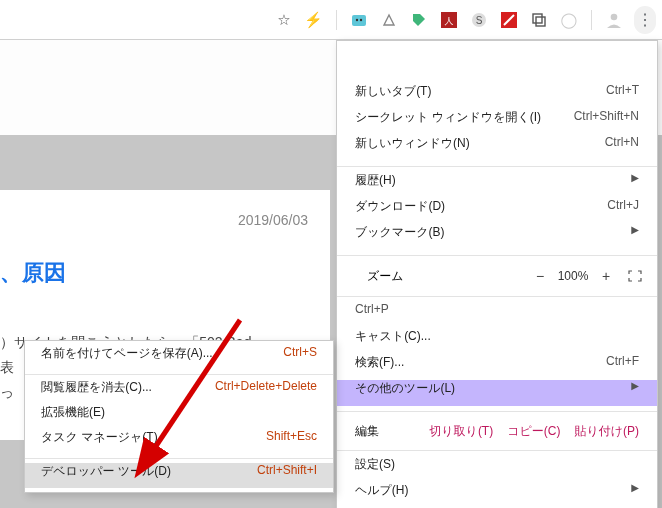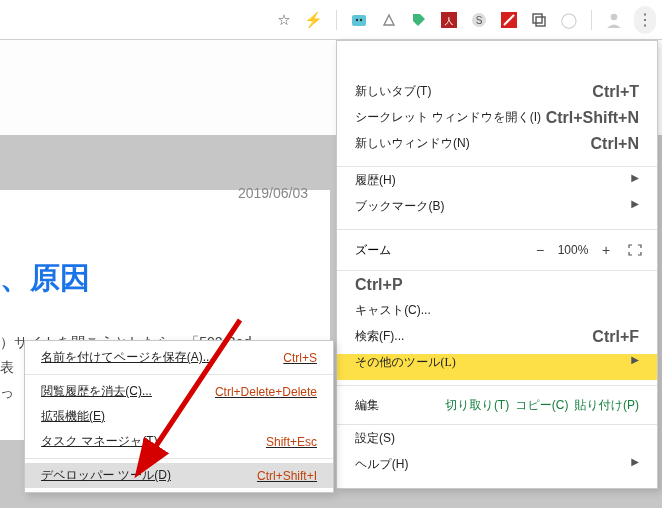--- a/index.html
+++ b/index.html
@@ -3,64 +3,64 @@
 <meta charset="utf-8">
 <style>
   * { box-sizing: border-box; margin: 0; padding: 0; }
   html, body { width: 662px; height: 508px; overflow: hidden; font-family: "Segoe UI", Meiryo, sans-serif; font-size: 12px; background: #fff; }
   
   .stage { position: relative; width: 662px; height: 508px; background: #e5e5e5; }
   
   
   .page-bg { position: absolute; left: 0; top: 0; right: 0; bottom: 0; background: #c6c6c6; }
   .page-top { position: absolute; left: 0; top: 40px; width: 100%; height: 95px; background: #fdfdfd; }
-  .page-date { position: absolute; top: 185px; left: 0; width: 320px; text-align: right; color: #888; font-size: 14px; background: transparent; padding-right: 12px; }
+  .page-date { position: absolute; top: 212px; left: 0; width: 320px; text-align: right; color: #888; font-size: 14px; background: transparent; padding-right: 12px; }
   .page-white { position: absolute; left: 0; top: 190px; width: 330px; height: 250px; background: #fff; }
-  .page-head { position: absolute; top: 258px; left: 0; color: #1a73e8; font-size: 30px; font-weight: 700; }
+  .page-head { position: absolute; top: 258px; left: 0; color: #1a73e8; font-size: 22px; font-weight: 700; }
   .page-body { position: absolute; top: 326px; left: 0; width: 330px; color: #444; font-size: 14px; line-height: 1.8; padding: 4px 8px 4px 0; }
   
   
   .toolbar { position: absolute; left: 0; top: 0; width: 662px; height: 40px; background: #fff; border-bottom: 1px solid #d0d0d0; display: flex; align-items: center; justify-content: flex-end; padding: 0 6px; gap: 10px; }
   .tb-icon { width: 20px; height: 20px; display: flex; align-items: center; justify-content: center; font-size: 15px; color: #555; }
   .tb-sep { width: 1px; height: 20px; background: #ddd; margin: 0 2px; }
   .tb-dots { width: 22px; height: 28px; border-radius: 14px; background: #f1f1f1; display: flex; align-items: center; justify-content: center; color: #5f6368; font-size: 16px; }
   
   
   .menu-main {
     position: absolute; top: 40px; right: 4px; width: 322px;
     background: #fff; border: 1px solid #c9c9c9; box-shadow: 3px 3px 8px rgba(0,0,0,0.15);
     padding: 6px 0;
   }
   .mrow { display: flex; align-items: flex-start; height: 26px; padding: 0 18px; color: #222; white-space: nowrap; }
   .mrow .lbl { flex: 1; }
-  .mrow .sc { color: #555; font-size: 16px; font-weight: bold; }
+  .mrow .sc { color: #555; font-size: 12px; }
   .mrow .arrow { color: #555; font-size: 10px; margin-left: 8px; }
-  .mrow.hover { background: #fde047; font-family: Liberation Serif, serif; }
+  .mrow.hover { background: #c4b5fd; }
   .msep { height: 1px; background: #e3e3e3; margin: 5px 0; }
   
-  .zoom-row { display: flex; align-items: center; height: 30px; padding: 0 12px 0 18px; }
+  .zoom-row { display: flex; align-items: center; height: 30px; padding: 0 12px 0 30px; }
   .zoom-row .lbl { flex: 1; }
   .zoom-btn { width: 22px; text-align: center; color: #444; font-size: 14px; }
   .zoom-val { width: 44px; text-align: center; color: #333; }
   .zoom-full { width: 20px; height: 16px; margin-left: 8px; display:flex; align-items:center; justify-content:center; }
   
-  .edit-row { display: flex; align-items: center; height: 28px; padding: 0 18px; gap: 6px; }
+  .edit-row { display: flex; align-items: center; height: 28px; padding: 0 18px; gap: 14px; }
   .edit-row .lbl0 { color: #222; }
-  .edit-row .ebtn { color: #15803d; }
+  .edit-row .ebtn { color: #be185d; }
   
   .search-pop { position: absolute; top: 50px; left: 346px; width: 28px; height: 24px; border: 1px solid #bbb; border-radius: 2px; background: #fff; display:flex; align-items:center; justify-content:center; color:#555; font-size:12px; }
   
   
   .menu-sub {
     position: absolute; top: 340px; left: 24px; width: 310px;
     background: #fff; border: 1px solid #c9c9c9; box-shadow: 3px 3px 8px rgba(0,0,0,0.15);
     padding: 4px 0;
     font-size: 12px;
   }
-  .srow { display: flex; align-items: center; height: 25px; padding: 0 16px; color: #222; text-decoration: underline; }
+  .srow { display: flex; height: 25px; padding: 0 16px; color: #222; }
   .srow .lbl { flex: 1; }
   .srow .sc { color: #c2410c; }
   .srow.hilite { background: #dedede; }
   .ssep { height: 1px; background: #e3e3e3; margin: 4px 0; }
   
   
   .arrow-svg { position: absolute; left: 110px; top: 310px; pointer-events: none; }
 </style>
 </head>
 <body>
@@ -152,20 +152,24 @@
         <span class="sc">Ctrl+Shift+N</span>
       </div>
     <div class="mrow">
         <span class="lbl">新しいウィンドウ(N)</span>
         <span class="sc">Ctrl+N</span>
       </div>
     <div class="msep"></div>
     <div class="mrow">
         <span class="lbl">履歴(H)</span>
         <span class="arrow">▶</span>
+      </div>
+    <div class="mrow">
+        <span class="lbl">ダウンロード(D)</span>
+        <span class="sc">Ctrl+J</span>
       </div>
     <div class="mrow">
         <span class="lbl">ブックマーク(B)</span>
         <span class="arrow">▶</span>
       </div>
     <div class="msep"></div>
     <div class="zoom-row">
       <span class="lbl">ズーム</span>
       <span class="zoom-btn">−</span>
       <span class="zoom-val">100%</span>

